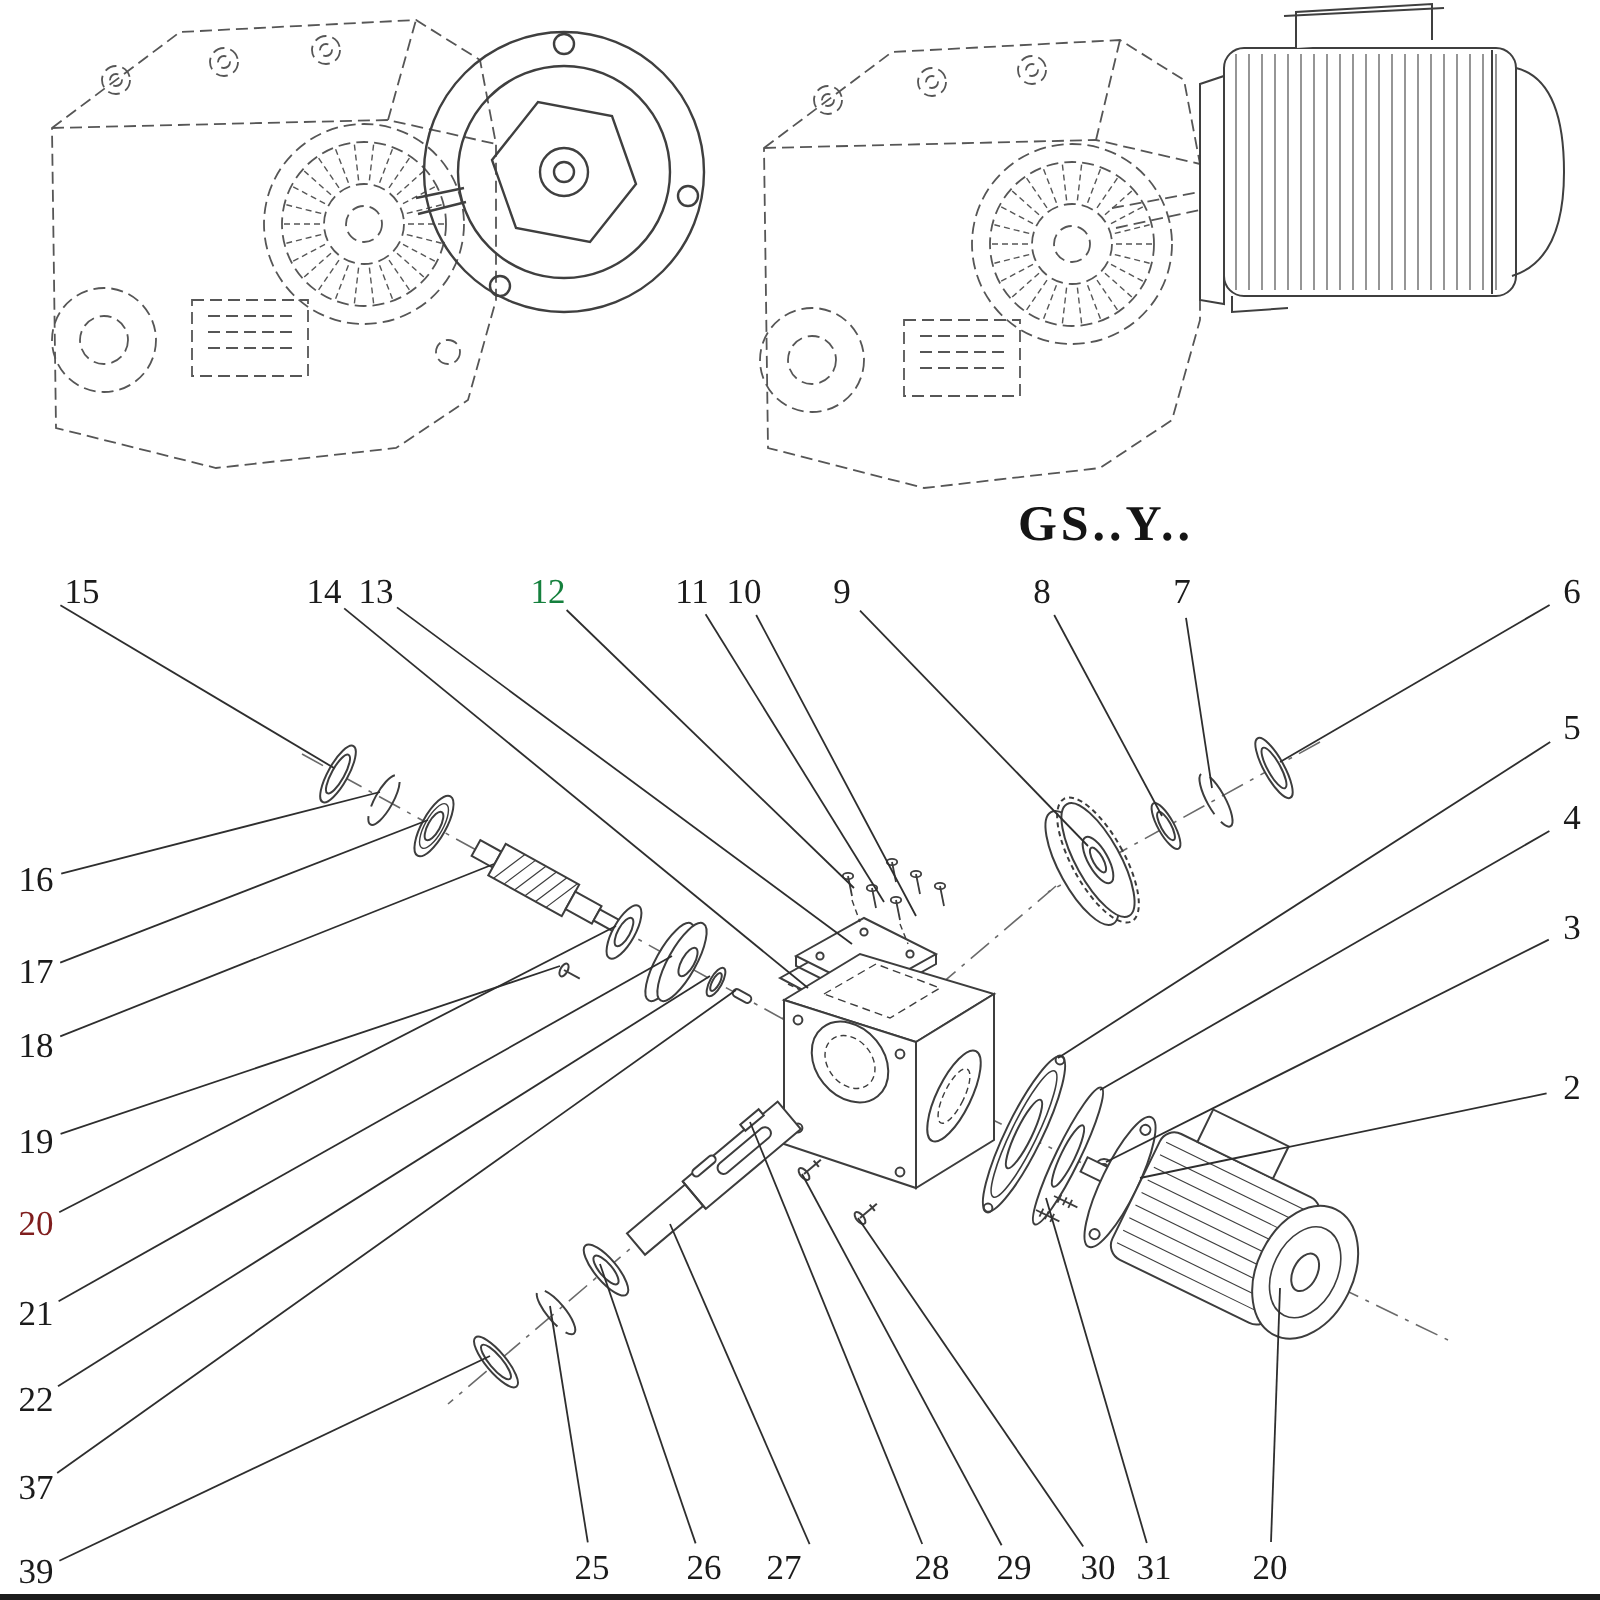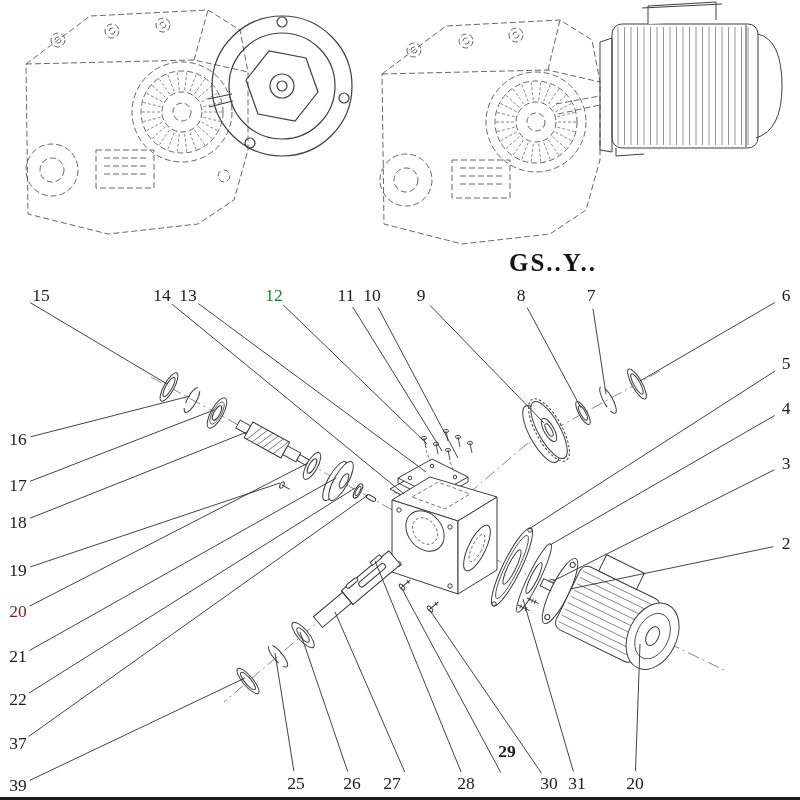--- a/index.html
+++ b/index.html
@@ -439,21 +439,21 @@
       <div class="callout" style="left: 18px; top: 571px; color: rgb(27, 27, 27);">19</div>
       <div class="callout" style="left: 18px; top: 612px; color: #7f1d1d;">20</div>
       <div class="callout" style="left: 18px; top: 657px; color: rgb(27, 27, 27);">21</div>
       <div class="callout" style="left: 18px; top: 700px; color: rgb(27, 27, 27);">22</div>
       <div class="callout" style="left: 18px; top: 744px; color: rgb(27, 27, 27);">37</div>
       <div class="callout" style="left: 18px; top: 786px; color: rgb(27, 27, 27);">39</div>
       <div class="callout" style="left: 296px; top: 784px; color: rgb(27, 27, 27);">25</div>
       <div class="callout" style="left: 352px; top: 784px; color: rgb(27, 27, 27);">26</div>
       <div class="callout" style="left: 392px; top: 784px; color: rgb(27, 27, 27);">27</div>
       <div class="callout" style="left: 466px; top: 784px; color: rgb(27, 27, 27);">28</div>
-      <div class="callout" style="left: 507px; top: 752px; color: rgb(27, 27, 27); font-weight: bold;">29</div>
+      <div class="callout" style="left: 507px; top: 784px; color: rgb(27, 27, 27);">29</div>
       <div class="callout" style="left: 549px; top: 784px; color: rgb(27, 27, 27);">30</div>
       <div class="callout" style="left: 577px; top: 784px; color: rgb(27, 27, 27);">31</div>
       <div class="callout" style="left: 635px; top: 784px; color: rgb(27, 27, 27);">20</div>
     </div>
 
 <div class="bottom-rule"></div>
 
 </div>
 
 </body></html>

